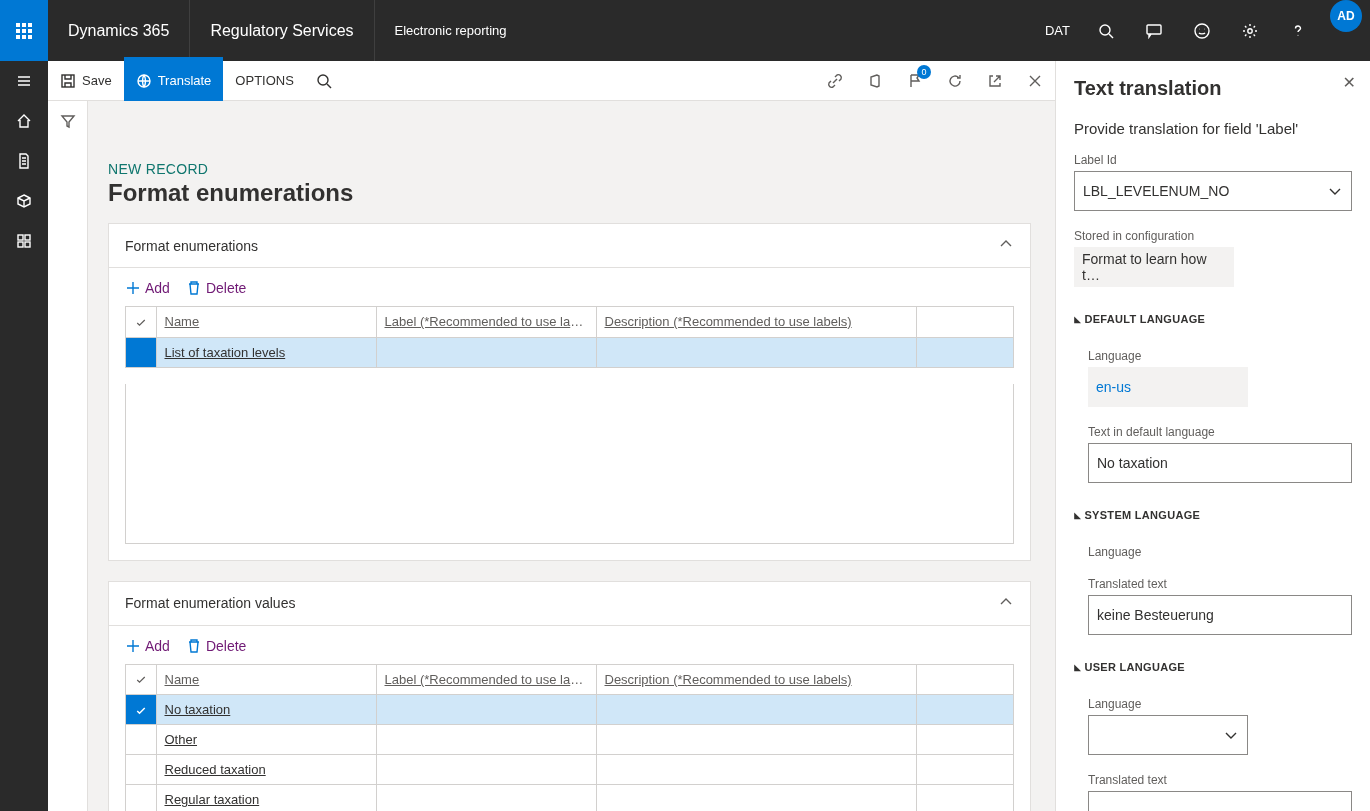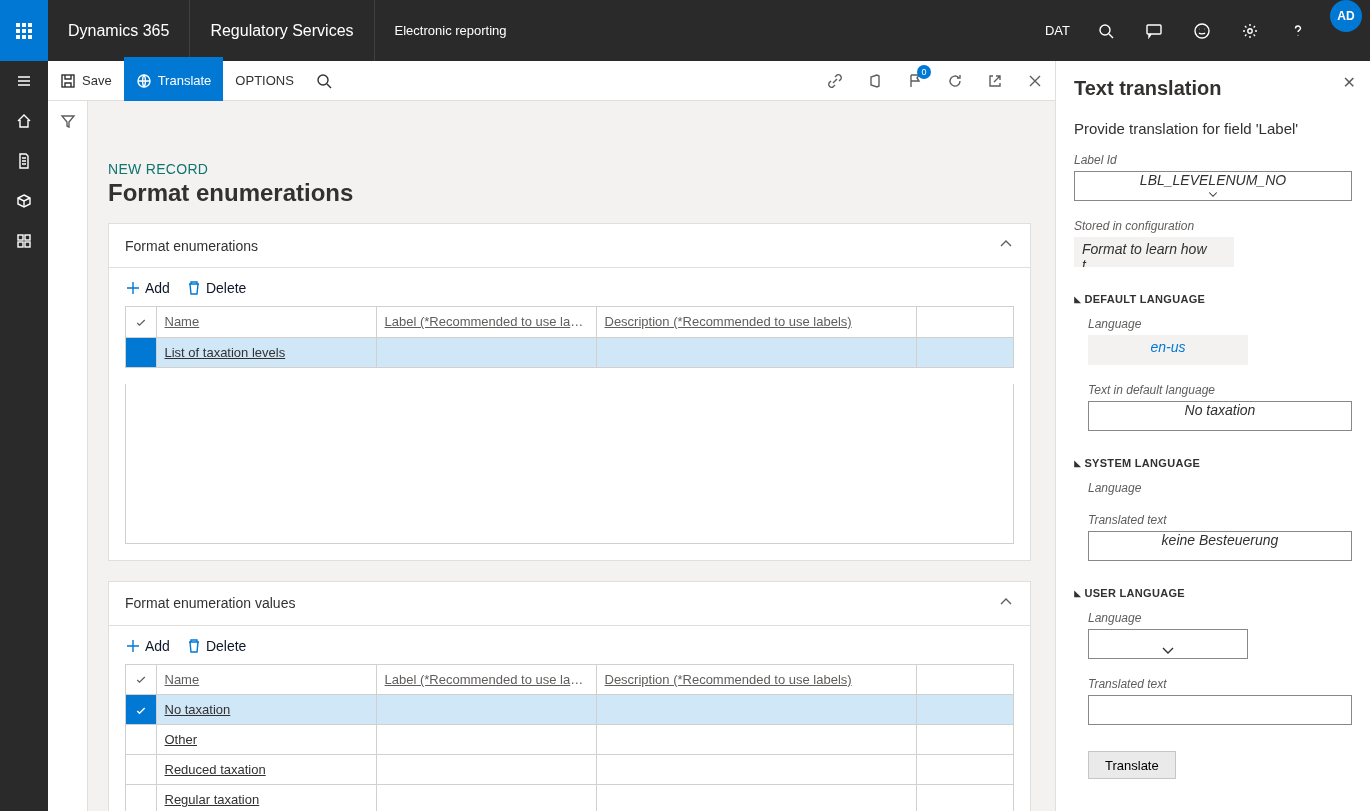--- a/index.html
+++ b/index.html
@@ -45,46 +45,46 @@
 .page-head { padding: 20px 0 16px 0; }
 .newrec { font-size: 14px; color: #0f766e; letter-spacing: .3px; margin-top: 40px; }
 .page-title { font-size: 24px; font-weight: 700; margin-top: 2px; }
 
 .card { background: #fff; border: 1px solid #e1dfdd; margin-bottom: 20px; }
 .card-head { height: 44px; display: flex; align-items: center; justify-content: space-between; padding: 0 16px; border-bottom: 1px solid #e1dfdd; }
 .card-title { font-size: 14px; }
 .chev { color: #605e5c; cursor: pointer; }
 
 .tb { display: flex; gap: 16px; padding: 12px 16px 10px; }
-.linkbtn { color: #0f172a; display: inline-flex; align-items: center; gap: 4px; cursor: pointer; font-size: 14px; }
+.linkbtn { color: #701a75; display: inline-flex; align-items: center; gap: 4px; cursor: pointer; font-size: 14px; }
 
 
 .grid { margin: 0 16px 16px; border: 1px solid #d2d0ce; border-bottom: none; }
 .grid table { width: 100%; border-collapse: collapse; table-layout: fixed; }
 .grid th, .grid td { border-bottom: 1px solid #d2d0ce; border-right: 1px solid #d2d0ce; text-align: left; font-weight: 400; font-size: 13px; color: #605e5c; height: 30px; padding: 0 8px; overflow: hidden; white-space: nowrap; text-overflow: ellipsis; text-decoration: underline; }
 .grid th:last-child, .grid td:last-child { border-right: none; }
 .grid td { color: #323130; }
 .grid .selcol { width: 30px; text-align: center; padding: 0; }
 .grid .selcol svg { vertical-align: middle; }
 .grid tr.selected td { background: #d0e7f8; margin-left: 41px; }
 .grid tr.selected .selcol { background: #0078d4; }
 .gridpad { margin: 0 16px 16px; border: 1px solid #d2d0ce; border-top: none; height: 160px; }
 
 
 .sidepane { width: 315px; border-left: 1px solid #e1dfdd; padding: 16px 18px; overflow-y: auto; flex-shrink: 0; display: flex; flex-direction: column; position: relative; }
 .sidepane .closex { position: absolute; top: 12px; right: 14px; cursor: pointer; color: #605e5c; font-size: 16px; }
 .sidepane h1 { font-size: 20px; font-weight: 700; margin-bottom: 20px; }
 .sidepane h2 { font-size: 15px; font-weight: 400; margin-bottom: 16px; }
-.field { margin-bottom: 18px; font-style: italic; }
+.field { margin-bottom: 18px; }
 .field label { display: block; font-size: 12px; color: #605e5c; margin-bottom: 4px; }
-.input, .select { width: 100%; height: 30px; border: 1px solid #8a8886; padding: 0 8px; font-size: 14px; background: #fff; display: flex; align-items: center; justify-content: space-between; flex-direction: column; }
+.input, .select { width: 100%; height: 40px; border: 1px solid #8a8886; padding: 0 8px; font-size: 14px; background: #fff; display: flex; align-items: center; justify-content: space-between; }
 .input.ro { border: none; background: #f3f2f1; display: inline-flex; padding: 4px 8px; width: auto; max-width: 160px; overflow: hidden; }
 .section-hd { font-size: 11px; font-weight: 700; letter-spacing: .3px; margin: 8px 0 12px; display: flex; align-items: center; gap: 4px; }
 .section-hd::before { content: "◢"; font-size: 8px; transform: scaleX(-1); color: #323130; }
-.section-body { padding-left: 14px; }
+.section-body { padding-left: 14px; margin-top: 12px; }
 .langlink { color: #0078d4; }
 .btn { background: #eaeaea; border: 1px solid #c8c6c4; height: 28px; padding: 0 16px; cursor: pointer; font-size: 13px; display: inline-flex; align-items: center; margin-top: 8px; }
 
 .svgico { width: 16px; height: 16px; fill: none; stroke: currentColor; stroke-width: 1.4; }
 </style>
 </head>
 <body>
 
 <div class="topbar">
   <div class="waffle">

